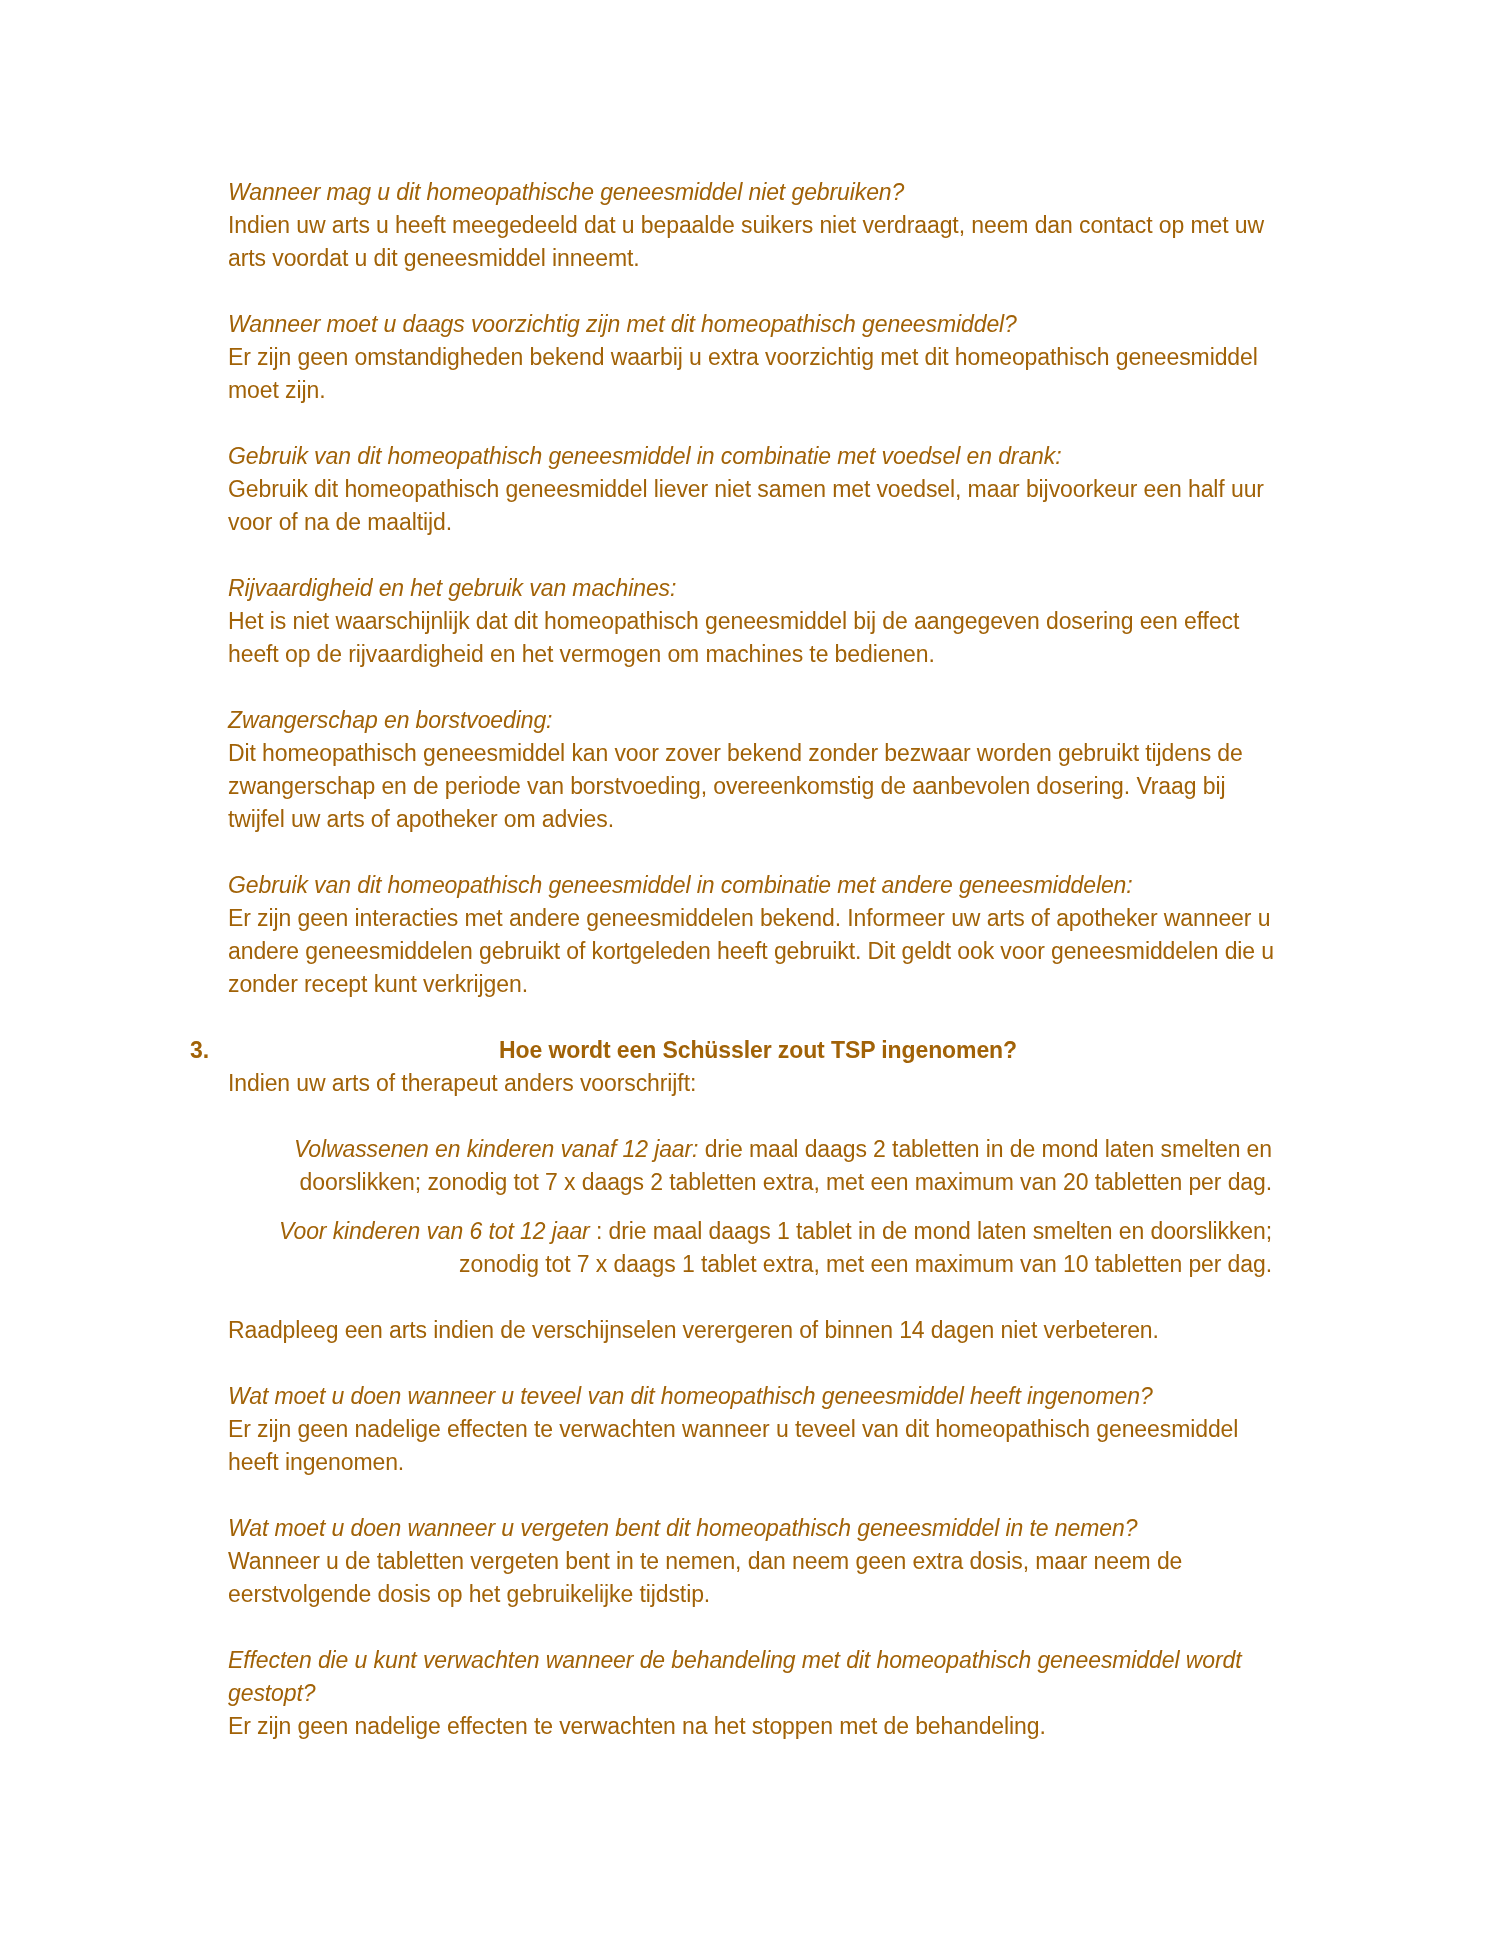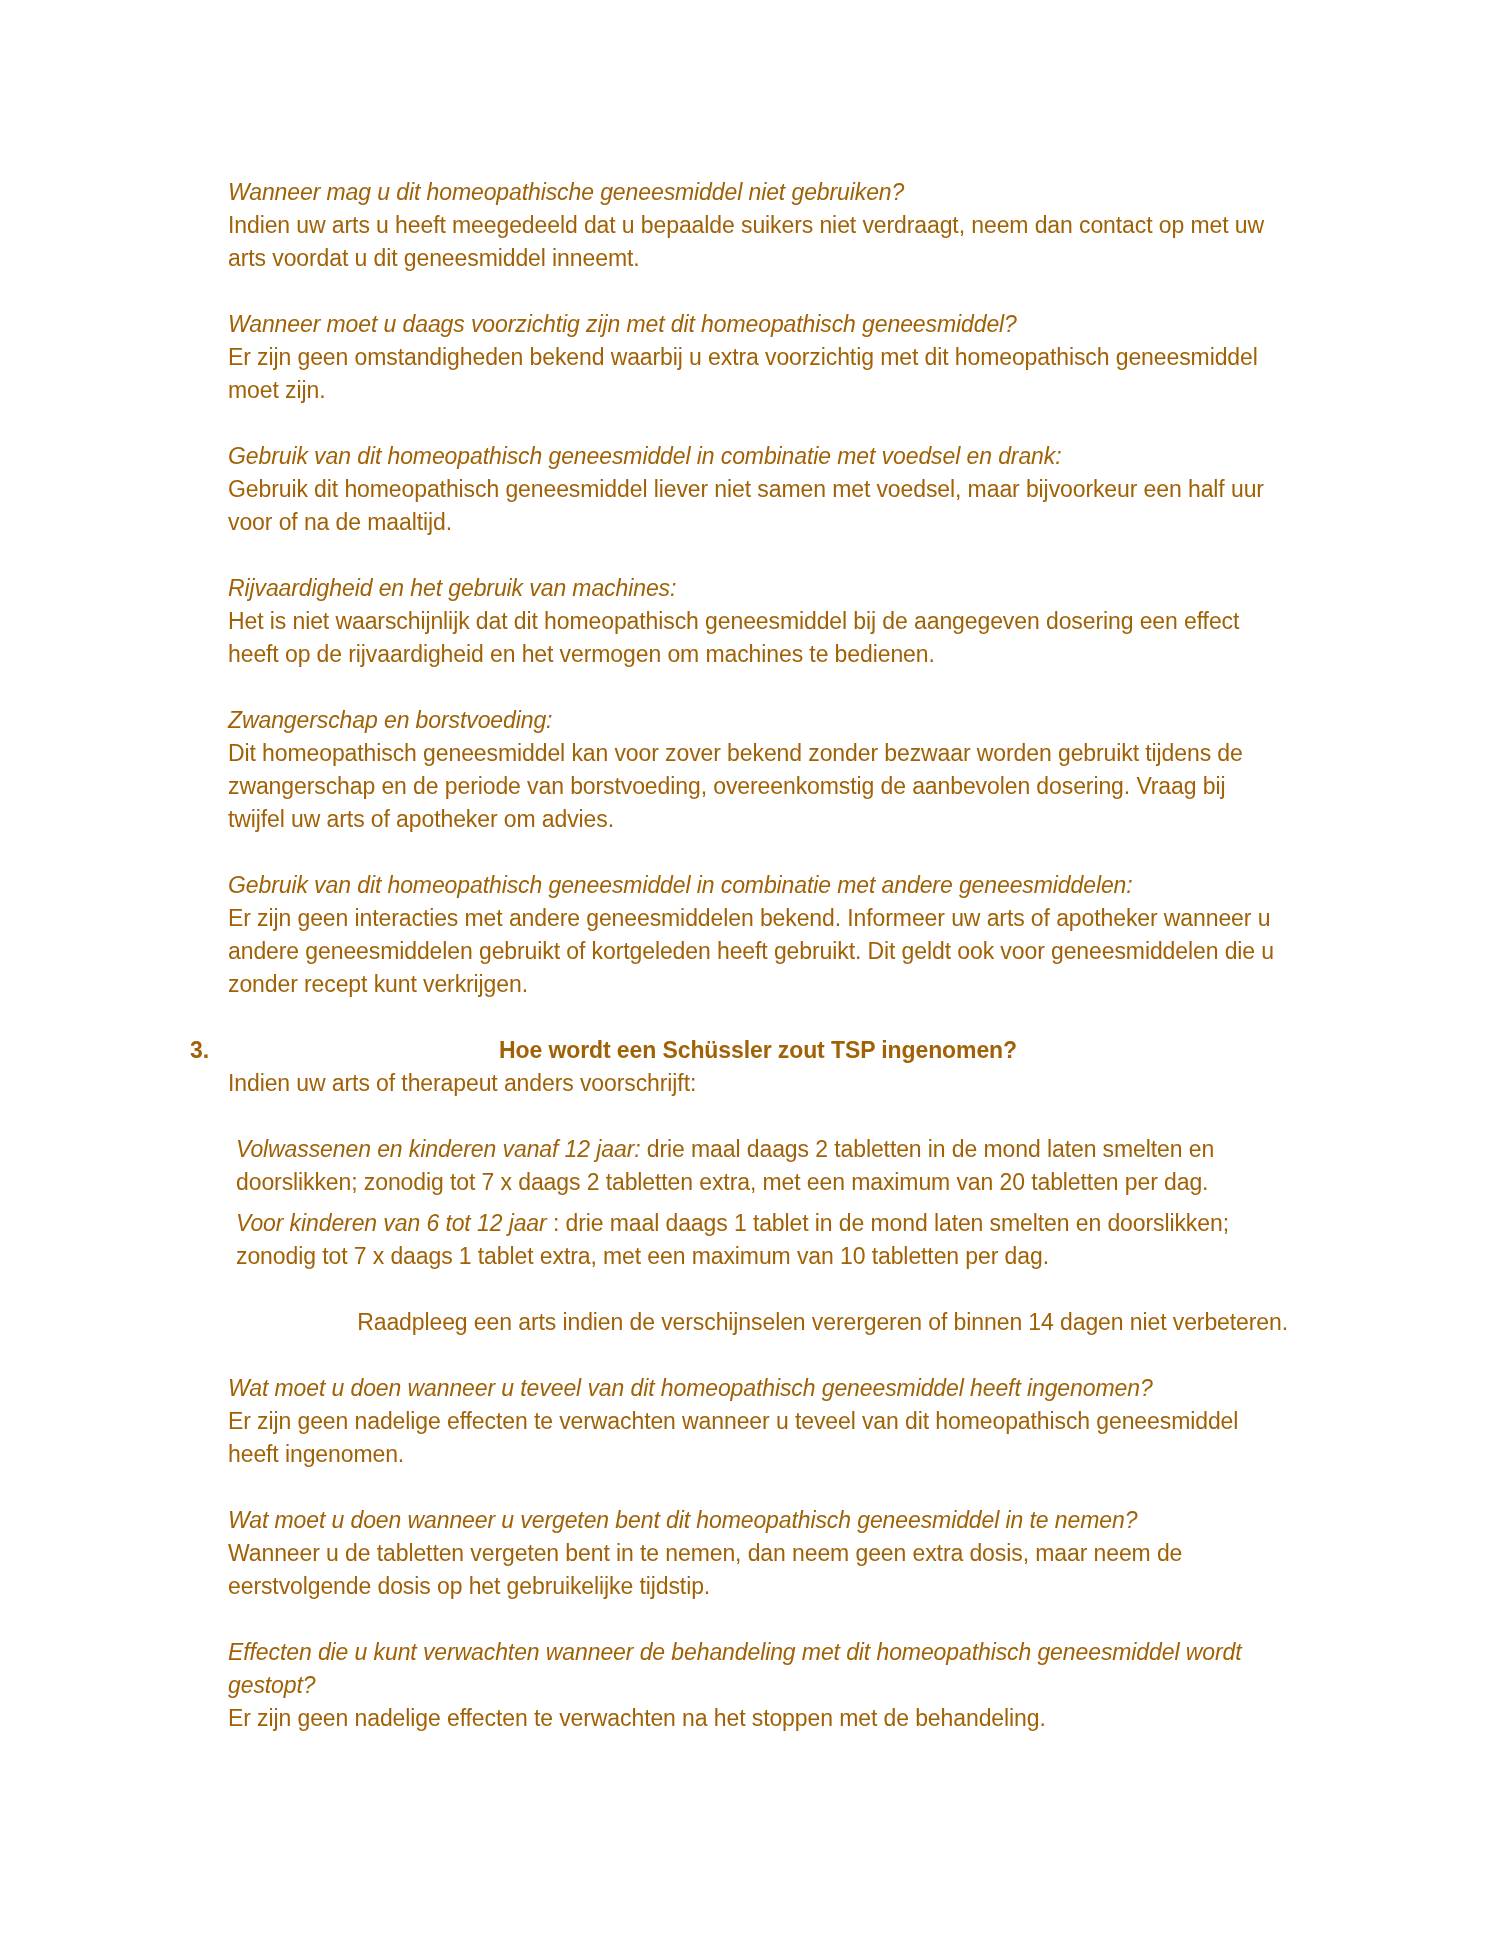--- a/index.html
+++ b/index.html
@@ -34,23 +34,23 @@
     left: -38px;
     top: 0;
     font-weight: 700;
   }
   .numbered .title {
     font-weight: 700;
     margin: 0;
     text-align: center;
   }
   .numbered .intro { margin: 0; }
-  .dosage p { margin: 8px; }
+  .dosage p { margin: 16px; text-align: right; }
   .ilabel { font-style: italic; }
-  .advice { margin: 0 0 33px 0; text-align: right; }
+  .advice { margin: 0 0 33px 0; }
 </style>
 </head>
 <body>
 
 <div class="page">
 
   <section class="sec">
     <p class="h">Wanneer mag u dit homeopathische geneesmiddel niet gebruiken?</p>
     <p class="b">Indien uw arts u heeft meegedeeld dat u bepaalde suikers niet verdraagt, neem dan contact op met uw arts voordat u dit geneesmiddel inneemt.</p>
   </section>

